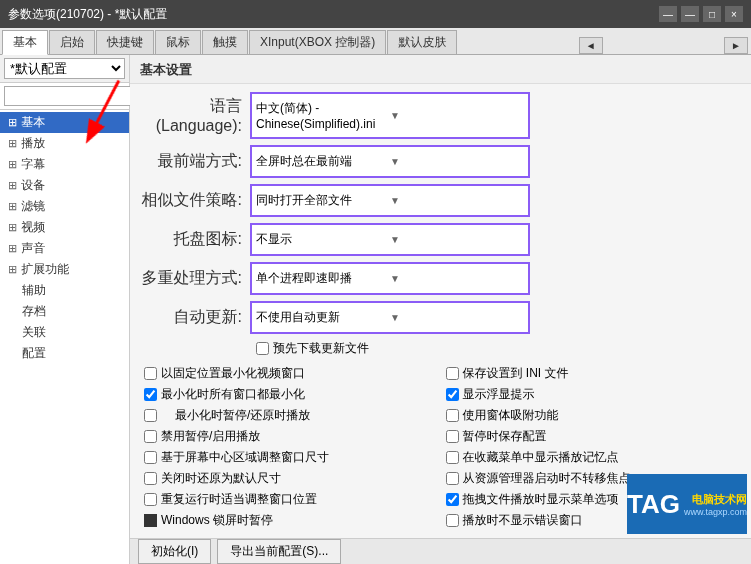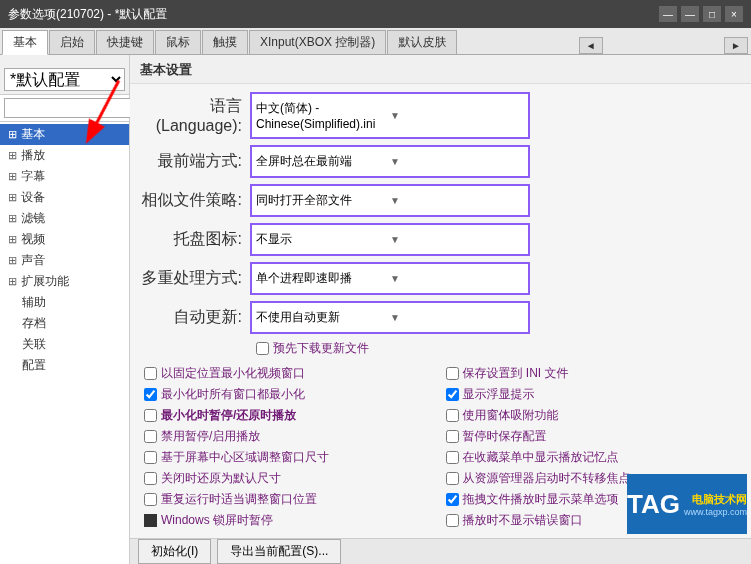--- a/index.html
+++ b/index.html
@@ -93,23 +93,22 @@
       display: flex;
       align-items: center;
       padding: 3px 4px;
       border-bottom: 1px solid #ccc;
       background: #f0f0f0;
     }
     .sidebar-dropdown select {
       flex: 1;
       border: 1px solid #aaa;
       background: #fff;
-      font-size: 16px;
+      font-size: 13px;
       padding: 1px;
-      margin-top: 10px;
     }
     .search-box {
       display: flex;
       align-items: center;
       padding: 3px 4px;
       border-bottom: 1px solid #ccc;
     }
     .search-box input {
       flex: 1;
       border: 1px solid #aaa;
@@ -227,24 +226,25 @@
     }
     .checkbox-item input[type="checkbox"] {
       cursor: pointer;
       width: 13px;
       height: 13px;
       margin: 0;
     }
     .checkbox-item label {
       cursor: pointer;
       font-size: 12px;
-      color: #701a75;
+      color: #000000;
     }
     .checkbox-item label.bold {
-      font-weight: bold;
+      font-weight: normal;
+      margin-left: 14px;
     }
 
     
     .bottom-bar {
       display: flex;
       padding: 0 8px;
       background: #e8e8e8;
       border-top: 1px solid #ccc;
       gap: 6px;
     }

